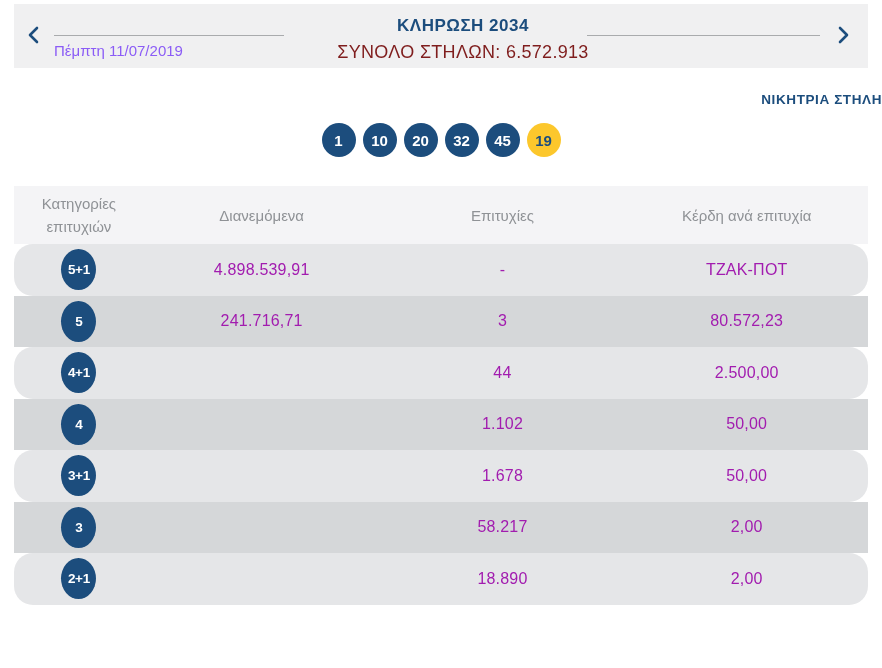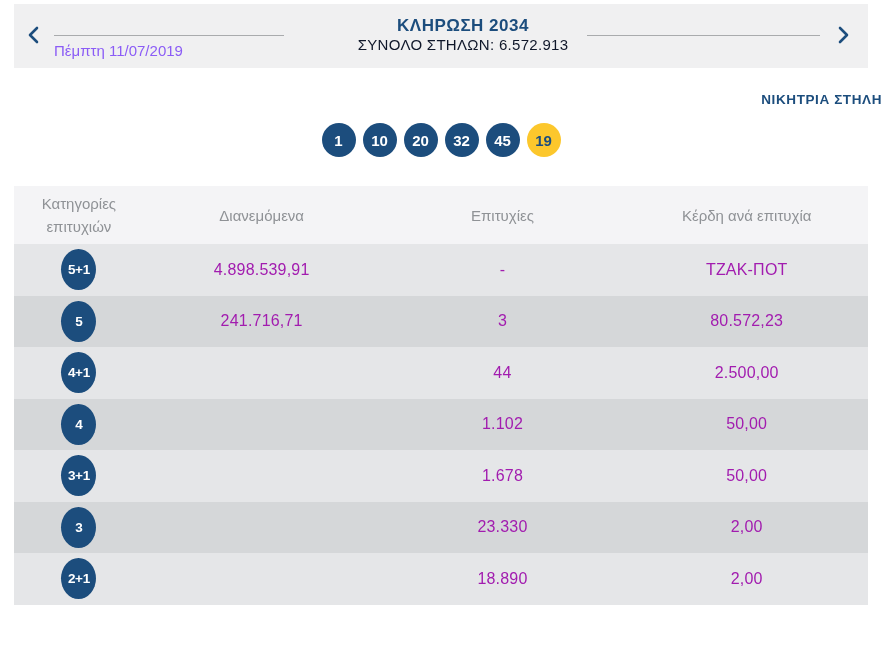--- a/index.html
+++ b/index.html
@@ -13,37 +13,37 @@
                justify-content:center; padding:0; }
   .nav-prev { left:8px; }
   .nav-next { right:14px; }
   .nav-arrow svg { width:13px; height:18px; }
   .hline { position:absolute; top:31px; border-top:1px solid #a9abad; }
   .hline-left  { left:40px;  width:230px; }
   .hline-right { right:48px; width:233px; }
   .draw-date { position:absolute; left:40px; top:38px; color:#8b5cf6; font-size:15px; }
   .topbar-center { position:absolute; left:0; right:0; top:12px; text-align:center;padding-left:44px; }
   .draw-title { color:#1c4d7d; font-size:17px; font-weight:bold; letter-spacing:.5px; }
-  .draw-total { color:#0f172a; font-size:15px; letter-spacing:.3px; }
+  .draw-total { color:#7f1d1d; font-size:18px; margin-top:6px; letter-spacing:.3px; }
 
   
   .winning-title { margin-top:24px; text-align:right; color:#1c4d7d;
                    font-size:13.5px; font-weight:bold; letter-spacing:.6px; }
   .balls { margin-top:16px; display:flex; justify-content:center; gap:7px; }
   .ball { width:34px; height:34px; border-radius:50%; background:#1c4d7d; color:#ffffff;
           font-size:15px; font-weight:bold; display:flex; align-items:center;
           justify-content:center; }
   .ball.joker { background:#fcc72c; color:#1c4d7d; }
 
   
   .results { margin:29px 14px 0 14px; }
   .thead { display:flex; align-items:center; min-height:58px; background:#f4f4f6;
            color:#8f9296; font-size:15px; }
   .trow  { display:flex; align-items:center; height:51.5px; }
-  .trow.light { background:#e5e6e8; }
+  .trow.light { background:#e5e6e8;border-radius:19px; }
   .trow.dark  { background:#d5d7d9; }
   .cell { text-align:center; }
   .c1 { width:15.2%; } .c2 { width:27.6%; } .c3 { width:28.8%; } .c4 { width:28.4%; }
   .hcell-inner { display:inline-block; max-width:92px; line-height:1.55; }
   .badge { display:inline-flex; width:35px; height:41px; border-radius:50%;
            background:#1c4d7d; color:#ffffff; font-size:13.5px; font-weight:bold;
            align-items:center; justify-content:center; letter-spacing:-.3px; }
   .val { color:#a21caf; font-size:16px; font-weight:normal; letter-spacing:.2px; }
 </style>
 </head>
@@ -122,21 +122,21 @@
       </div>
       <div class="trow light">
         <div class="cell c1"><span class="badge">3+1</span></div>
         <div class="cell c2 val"></div>
         <div class="cell c3 val">1.678</div>
         <div class="cell c4 val">50,00</div>
       </div>
       <div class="trow dark">
         <div class="cell c1"><span class="badge">3</span></div>
         <div class="cell c2 val"></div>
-        <div class="cell c3 val">23.330</div>
+        <div class="cell c3 val">58.217</div>
         <div class="cell c4 val">2,00</div>
       </div>
       <div class="trow light">
         <div class="cell c1"><span class="badge">2+1</span></div>
         <div class="cell c2 val"></div>
         <div class="cell c3 val">18.890</div>
         <div class="cell c4 val">2,00</div>
       </div>
     </div>
 </div>

